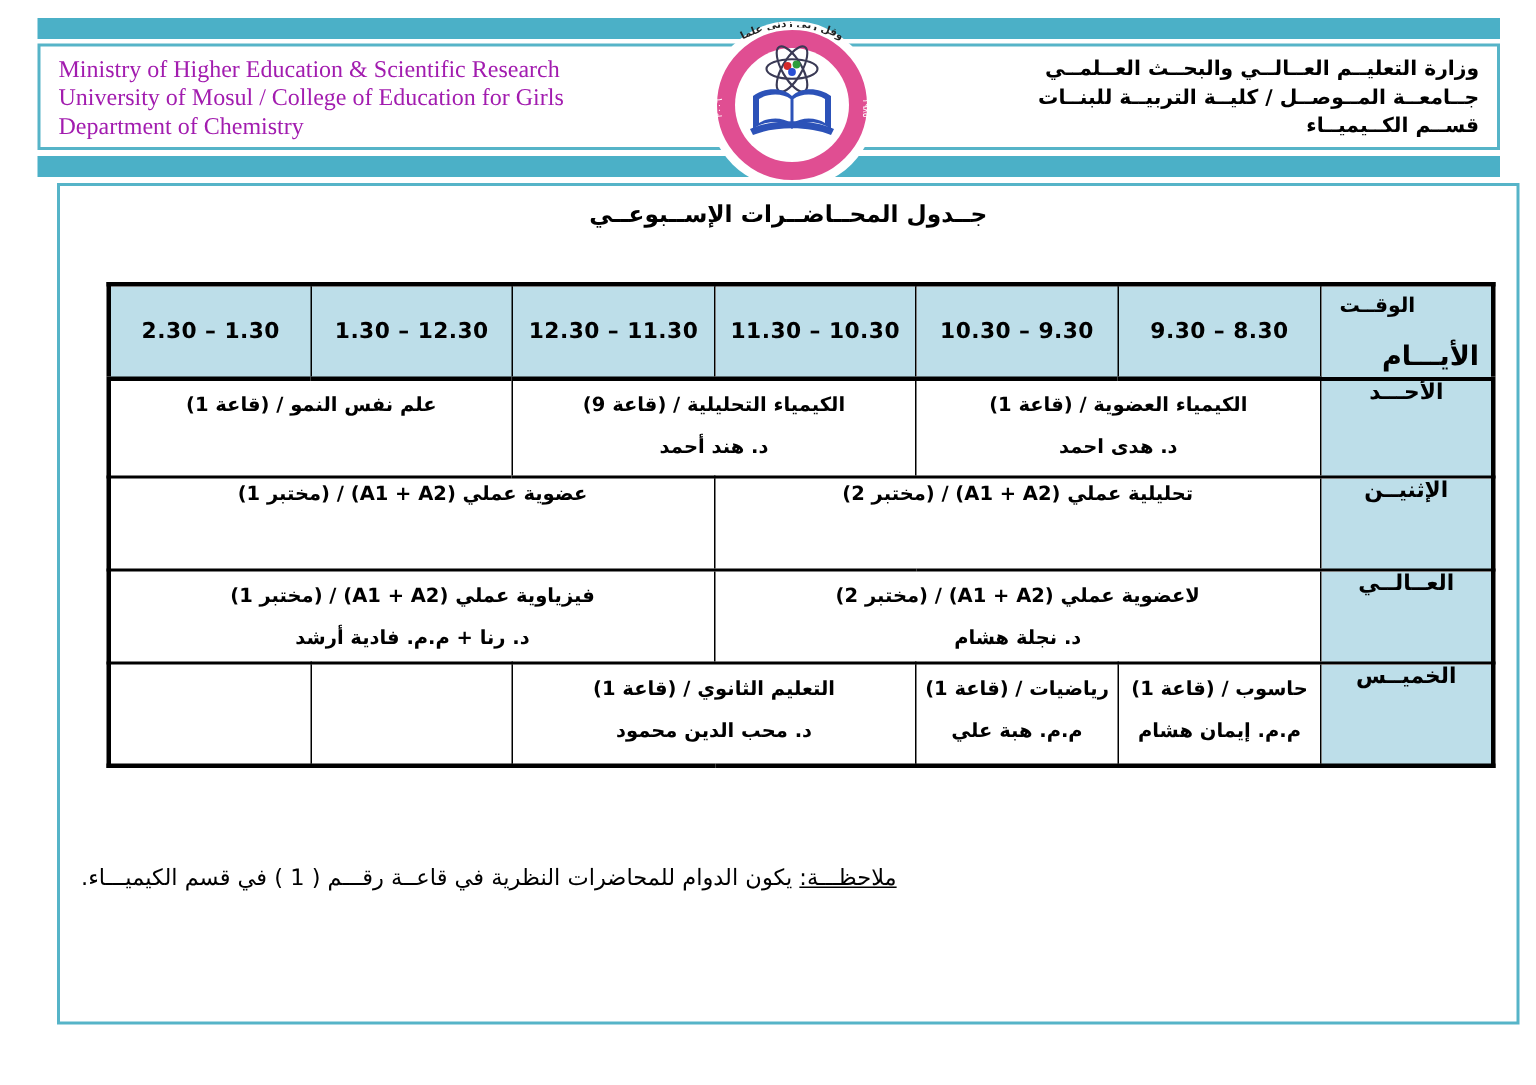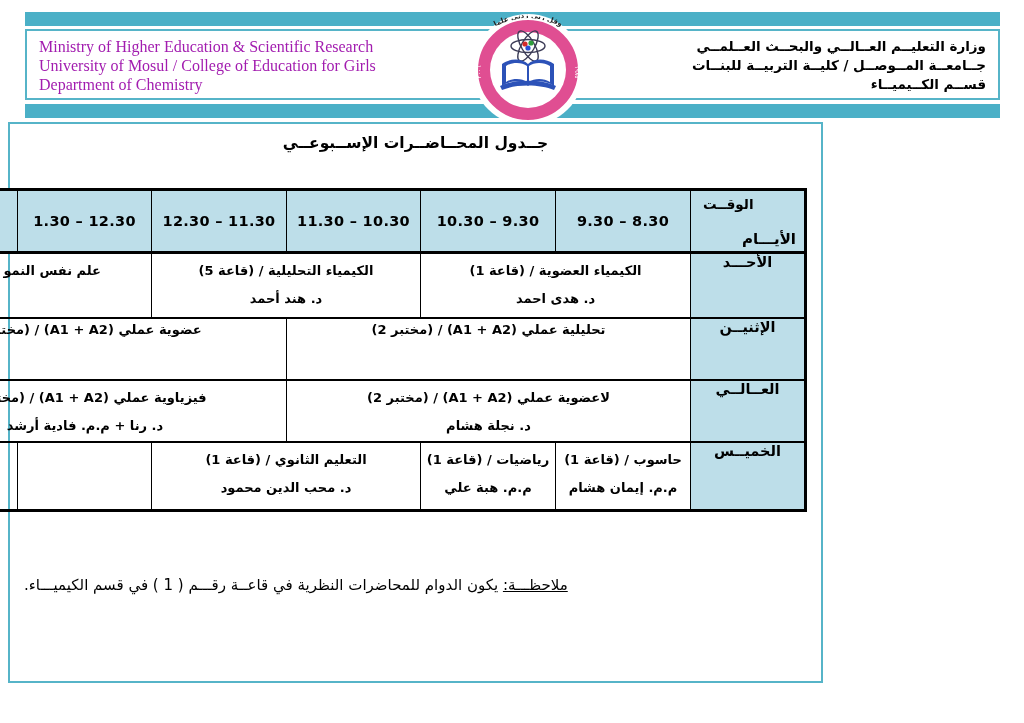--- a/index.html
+++ b/index.html
@@ -8,38 +8,38 @@
   .bar{position:absolute;background:#4bb0c7}
   .bar-top{left:25px;top:12px;width:975px;height:14px}
   .bar-mid{left:25px;top:104px;width:975px;height:14px}
   .frame{position:absolute;box-sizing:border-box;border:2px solid #56b4c8;background:#fff}
   .header-box{left:25px;top:29px;width:975px;height:71px;display:flex;justify-content:space-between;padding:4px 12px}
   .en-block{width:440px;text-align:left;font-family:"Liberation Serif",serif;
             font-size:16px;line-height:19px;color:#a21caf;padding-top:2px}
   .ar-block{width:410px;text-align:right;direction:rtl;font-weight:bold;
             font-size:13.5px;line-height:19px;padding-top:2px}
   .logo{position:absolute;left:470px;top:6px;width:116px;height:122px}
-  .content-box{left:8px;top:122px;width:815px;height:561px}
+  .content-box{left:38px;top:122px;width:975px;height:561px}
   .title{position:absolute;top:10px;left:0;width:100%;text-align:center;direction:rtl;
          font-weight:bold;font-size:15.5px}
   .subtitle{position:absolute;top:40px;left:0;width:100%;text-align:center;direction:rtl;
          font-weight:bold;font-size:15px}
   table.sched{position:absolute;right:14px;top:64px;width:923px;border-collapse:collapse;
          table-layout:fixed;direction:rtl;border:3px solid #000}
   table.sched th,table.sched td{border:1.5px solid #000;border-top-width:2px;border-bottom-width:2px;
          padding:0;vertical-align:top;overflow:hidden}
   table.sched thead th{height:60px;background:#bddee9;font-weight:bold;font-size:14.5px;
          vertical-align:middle;border-bottom-width:3px}
   th.time{direction:ltr;letter-spacing:.3px}
   th.corner{position:relative;border-left-width:3px;
      background-image:linear-gradient(to bottom right,
         rgba(0,0,0,0) calc(50% - 1px),#000 calc(50% - 1px),#000 calc(50% + 1px),rgba(0,0,0,0) calc(50% + 1px));
      background-color:#bddee9}
   th.corner .t{position:absolute;top:5px;left:12px;font-size:13.5px}
-  th.corner .d{position:absolute;bottom:3px;right:8px;font-size:15px}
+  th.corner .d{position:absolute;bottom:3px;right:8px;font-size:18px}
   th.day{background:#bddee9;font-weight:bold;font-size:14.5px;vertical-align:middle;border-left-width:3px}
   tr.r0{height:65px}tr.r1{height:62px}tr.r2{height:62px}tr.r3{height:62px}tr.r4{height:69px}
   td .l1,td .l2{text-align:center;direction:rtl;font-weight:bold;font-size:13px;line-height:28px}
   td{padding-top:3px!important}
   td.center{vertical-align:middle}
   td.center .l1{line-height:normal}
   .note{position:absolute;top:452px;right:14px;left:14px;text-align:left;direction:rtl;
         font-weight:normal;font-size:15px}
   .note .lbl{text-decoration:underline}
 </style>
@@ -130,21 +130,21 @@
       </tr>
     </thead>
     <tbody>
       <tr class="r0">
         <th class="day">الأحـــد</th>
         <td colspan="2">
           <div class="l1">الكيمياء العضوية / (قاعة 1)</div>
           <div class="l2">د. هدى احمد</div>
         </td>
         <td colspan="2">
-          <div class="l1">الكيمياء التحليلية / (قاعة 5)</div>
+          <div class="l1">الكيمياء التحليلية / (قاعة 9)</div>
           <div class="l2">د. هند أحمد</div>
         </td>
         <td colspan="2">
           <div class="l1">علم نفس النمو / (قاعة 1)</div>
           <div class="l2"></div>
         </td>
       </tr>
       <tr class="r1">
         <th class="day">الإثنيــن</th>
         <td colspan="3" class="center">

